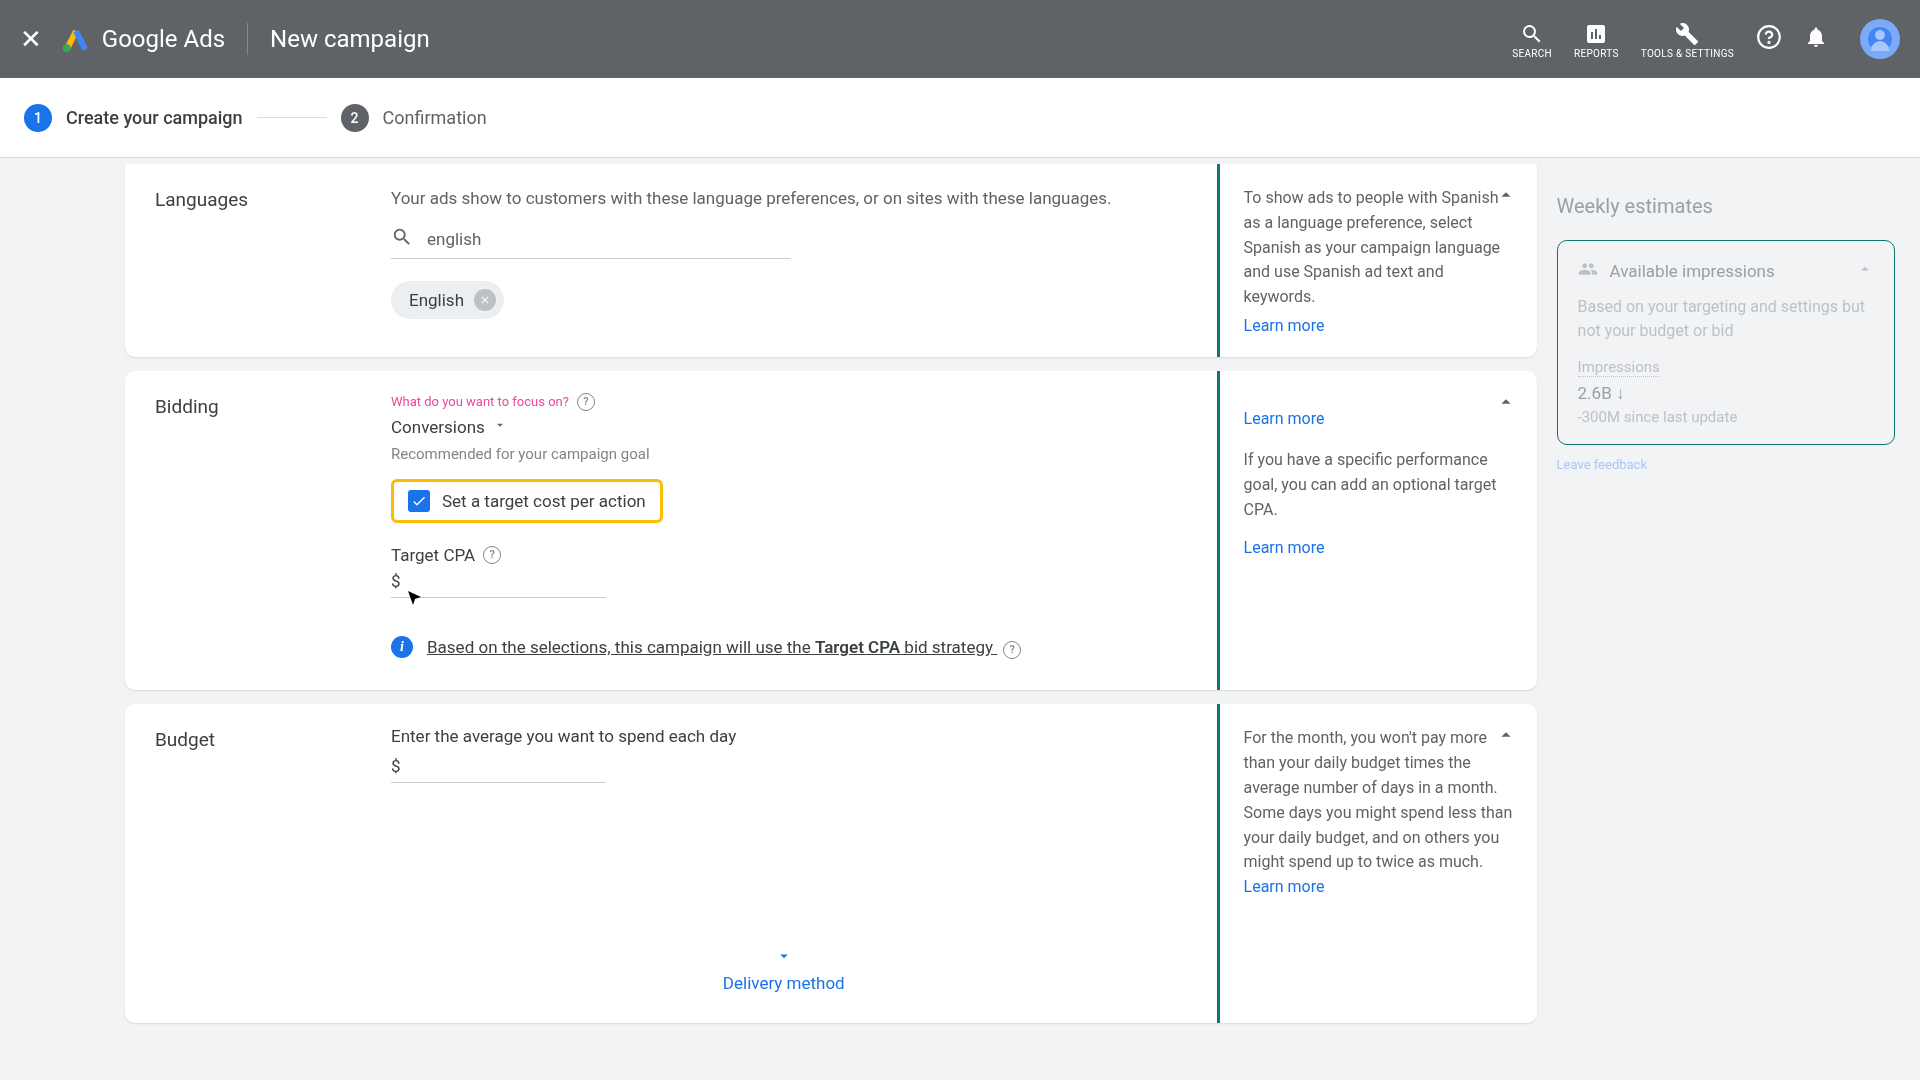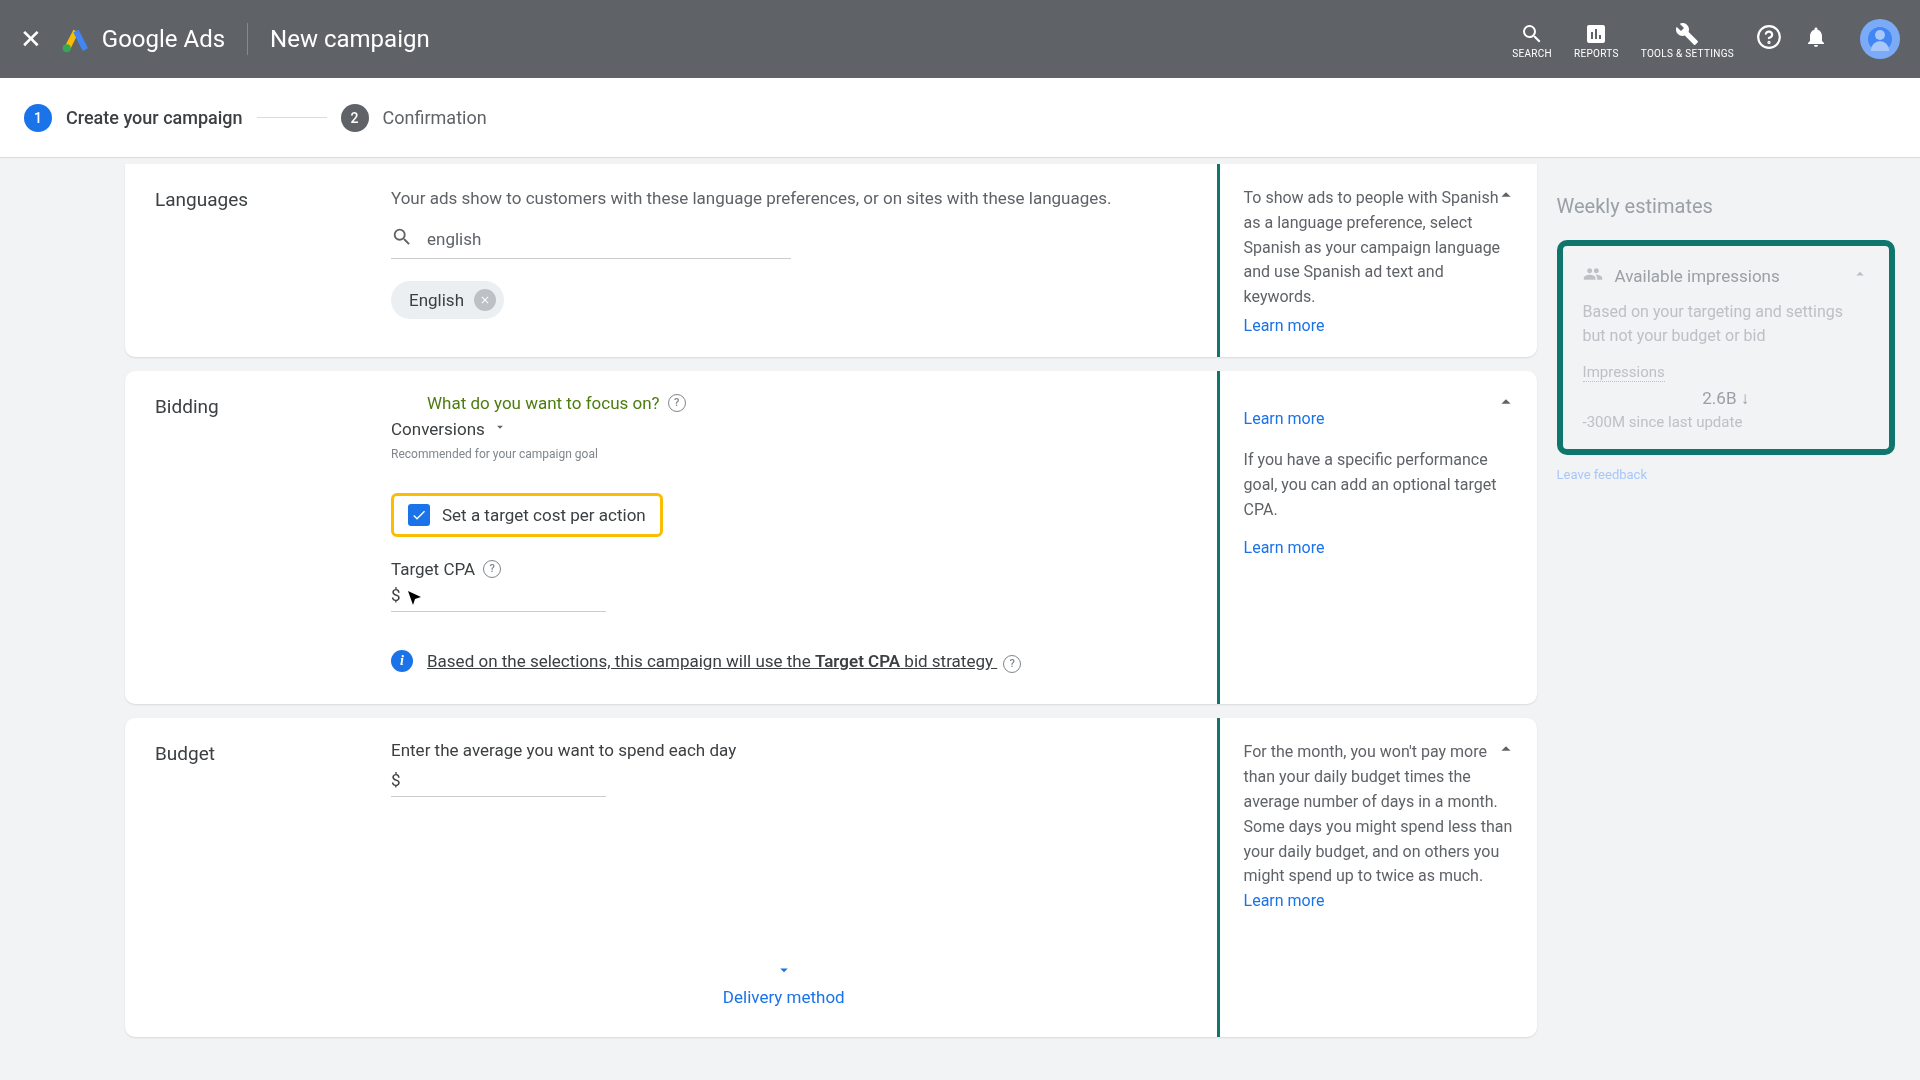--- a/index.html
+++ b/index.html
@@ -45,33 +45,33 @@
 .card-title { font-size:19px; color:#3c4043; }
 .card-mid { flex:1; padding:22px 40px 30px 0; }
 .card-right { width:320px; border-left:3px solid #0f766e; padding:22px 24px; position:relative; }
 .card-right-text { font-size:16px; color:#5f6368; line-height:1.55; }
 .learn-more { color:#1a73e8; font-size:16px; cursor:pointer; }
 .collapse-icon { position:absolute; top:20px; right:20px; cursor:pointer; color:#5f6368; }
 .collapse-icon svg { width:22px;height:22px; }
 
 .section-label { font-size:17px; color:#3c4043; margin-bottom:6px; }
 .hint-text { font-size:17px; color:#5f6368; line-height:1.5; margin-bottom:14px; }
-.small-hint { font-size:12px; color:#80868b; margin:8px 0 32px; }
+.small-hint { font-size:15px; color:#80868b; margin:8px 0 16px; }
 
 .search-row { display:flex; align-items:center; border-bottom:1px solid #ccc; width:400px; padding-bottom:6px; margin-bottom:22px; }
 .search-row .sicon { color:#5f6368; margin-right:14px; }
 .search-row input { border:none; outline:none; font-size:17px; color:#5f6368; flex:1; }
 
 .chip { display:inline-flex; align-items:center; background:#eceff1; border-radius:20px; padding:8px 8px 8px 18px; gap:10px; }
 .chip-label { font-size:17px; color:#3c4043; }
 .chip-x { width:22px;height:22px;border-radius:50%;background:#bdc1c6;display:flex;align-items:center;justify-content:center;cursor:pointer; }
 .chip-x svg { width:12px;height:12px;fill:#fff; }
 
 .focus-row { display:flex; align-items:center; gap:8px; }
-.focus-label { font-size:17px; color:#4d7c0f;margin-left:36px; }
+.focus-label { font-size:13px; color:#ec4899; }
 .help-icon { width:18px;height:18px;border:1.5px solid #80868b;border-radius:50%;display:inline-flex;align-items:center;justify-content:center;font-size:11px;color:#80868b;cursor:pointer;font-weight:500; }
 
 .dropdown { display:flex; gap:8px; cursor:pointer; margin-top:6px; }
 .dropdown-label { font-size:17px; color:#3c4043; }
 .dropdown-caret svg { width:14px;height:14px;fill:#5f6368; }
 
 .highlight-box { display:inline-flex; align-items:center; gap:12px; border:3px solid #fbbc04; border-radius:6px; padding:8px 14px; cursor:pointer; }
 .checkbox { width:22px;height:22px;background:#1a73e8;border-radius:3px;display:flex;align-items:center;justify-content:center; }
 .checkbox svg { width:16px;height:16px;fill:#fff; }
 .checkbox-label { font-size:17px; color:#3c4043; }
@@ -86,28 +86,28 @@
 .info-icon span { color:#fff;font-size:14px;font-weight:700;font-style:italic;font-family:serif; }
 .info-text { font-size:17px;color:#3c4043;line-height:1.55;text-decoration:underline; }
 .info-text b { font-weight:600; }
 
 .delivery-row { display:flex;align-items:center;gap:8px;color:#1a73e8;cursor:pointer;margin-top:24px;flex-direction:column; }
 .delivery-row svg { width:18px;height:18px;fill:#1a73e8; }
 .delivery-label { font-size:17px; }
 
 
 .side-title { font-size:20px;color:#9aa0a6;margin-bottom:22px; }
-.side-card { border:6px solid #0f766e;border-radius:10px;padding:18px 20px; }
+.side-card { border:1px solid #0f766e;border-radius:10px;padding:18px 20px; }
 .side-row { display:flex;align-items:center;gap:12px; }
 .side-people svg { width:20px;height:20px;fill:#bdc1c6; }
 .side-row-label { font-size:17px;color:#9aa0a6;flex:1; }
 .side-chev svg { width:18px;height:18px;fill:#bdc1c6; }
 .side-desc { font-size:16px;color:#bdc1c6;line-height:1.5;margin:12px 0 14px; }
 .side-imp-label { font-size:15px;color:#bdc1c6;border-bottom:1px dotted #bdc1c6;display:inline-block; }
-.side-imp-val { font-size:17px;color:#9aa0a6;margin-top:6px;text-align:center; }
+.side-imp-val { font-size:17px;color:#9aa0a6;margin-top:6px; }
 .side-imp-delta { font-size:15px;color:#bdc1c6;margin-top:4px; }
 .side-feedback { font-size:13px;color:#a8c7fa;margin-top:12px;cursor:pointer; }
 
 .mouse-ptr { position:absolute; left:408px; top:591px; pointer-events:none; }
 .mouse-ptr svg { width:16px; height:16px; }
 </style>
 </head>
 <body>
 
 <div class="header">

